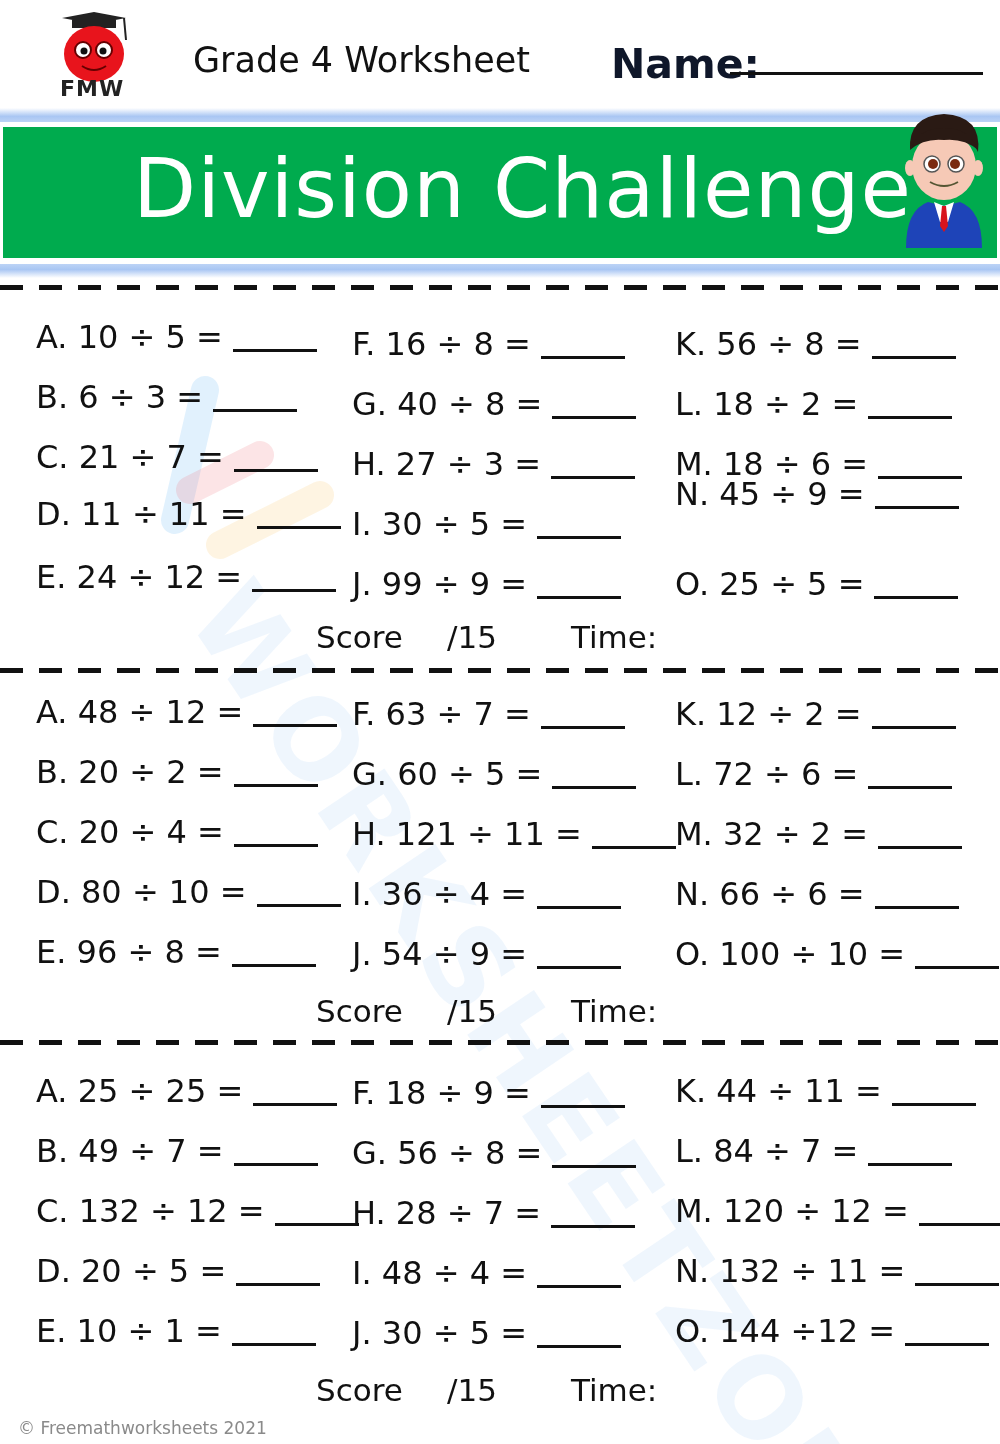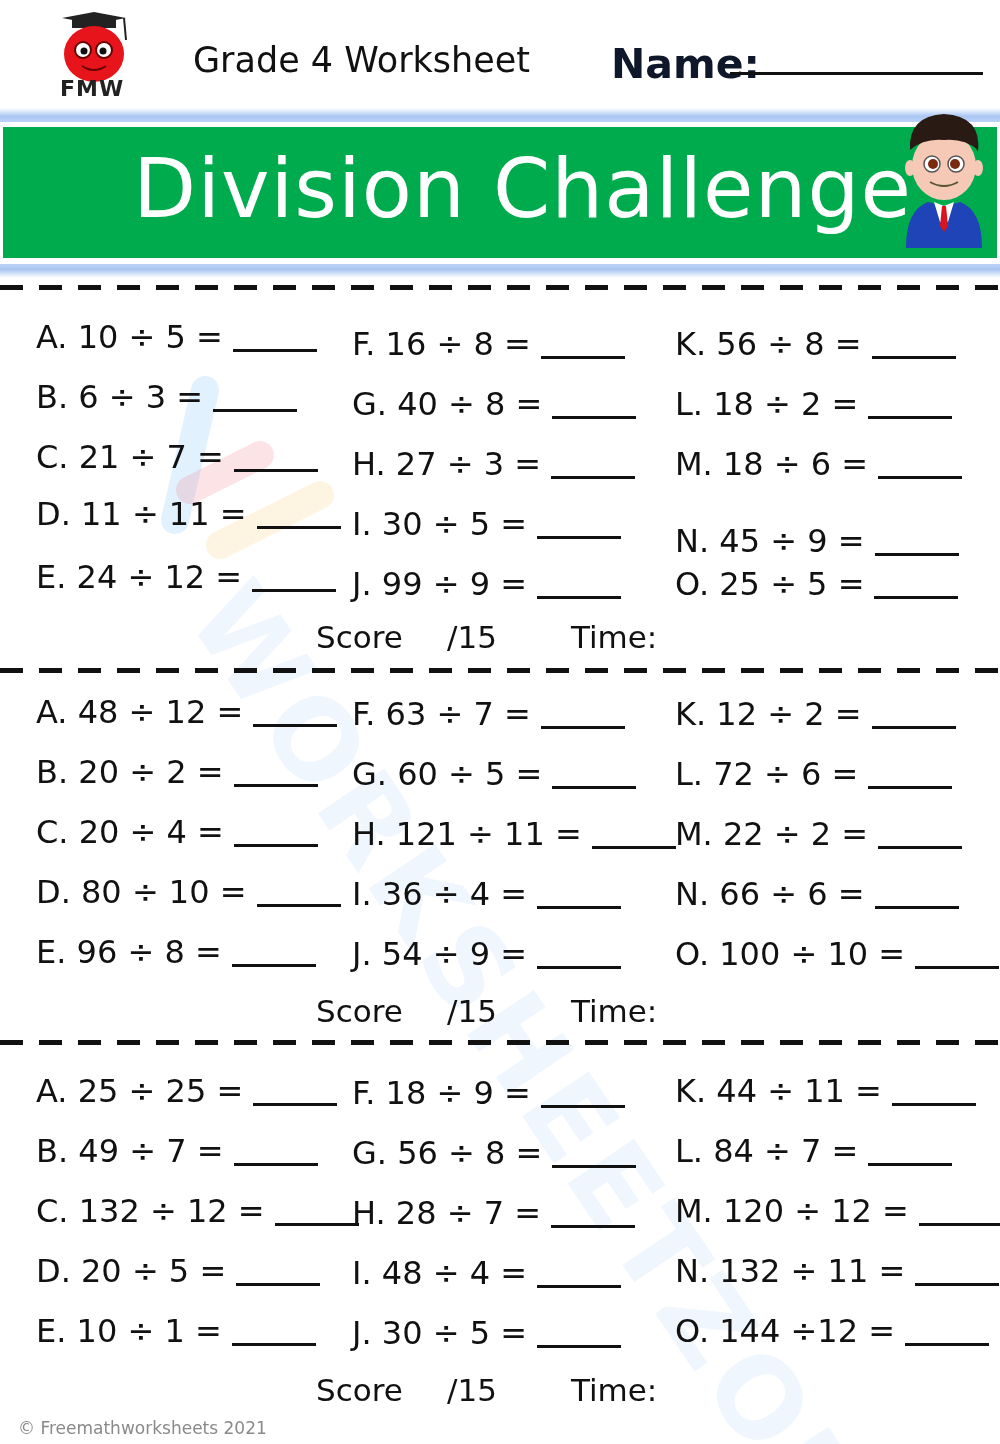--- a/index.html
+++ b/index.html
@@ -107,21 +107,21 @@
 
   <div class="problem" style="left:352px;top:325px"><span>F. 16 ÷ 8 =</span><span class="blank"></span></div>
   <div class="problem" style="left:352px;top:385px"><span>G. 40 ÷ 8 =</span><span class="blank"></span></div>
   <div class="problem" style="left:352px;top:445px"><span>H. 27 ÷ 3 =</span><span class="blank"></span></div>
   <div class="problem" style="left:352px;top:505px"><span>I. 30 ÷ 5  =</span><span class="blank"></span></div>
   <div class="problem" style="left:352px;top:565px"><span>J. 99 ÷ 9 =</span><span class="blank"></span></div>
 
   <div class="problem" style="left:675px;top:325px"><span>K. 56 ÷ 8 =</span><span class="blank"></span></div>
   <div class="problem" style="left:675px;top:385px"><span>L. 18 ÷ 2 =</span><span class="blank"></span></div>
   <div class="problem" style="left:675px;top:445px"><span>M. 18 ÷ 6 =</span><span class="blank"></span></div>
-  <div class="problem" style="left:675px;top:522px"><span>N. 45 ÷ 9 =</span><span class="blank"></span></div>
+  <div class="problem" style="left:675px;top:475px"><span>N. 45 ÷ 9 =</span><span class="blank"></span></div>
   <div class="problem" style="left:675px;top:565px"><span>O. 25 ÷ 5 =</span><span class="blank"></span></div>
 
   <div class="score-row" style="top:619px;left:0">
     <span class="score-label">Score</span>
     <span class="score-total">/15</span>
     <span class="time-label">Time:</span>
   </div>
 </div>
 
 <div class="section" style="top:0">
@@ -132,21 +132,21 @@
   <div class="problem" style="left:36px;top:933px"><span>E. 96 ÷ 8 =</span><span class="blank"></span></div>
 
   <div class="problem" style="left:352px;top:695px"><span>F. 63 ÷ 7 =</span><span class="blank"></span></div>
   <div class="problem" style="left:352px;top:755px"><span>G. 60 ÷ 5 =</span><span class="blank"></span></div>
   <div class="problem" style="left:352px;top:815px"><span>H. 121 ÷ 11 =</span><span class="blank"></span></div>
   <div class="problem" style="left:352px;top:875px"><span>I. 36 ÷ 4 =</span><span class="blank"></span></div>
   <div class="problem" style="left:352px;top:935px"><span>J. 54 ÷ 9 =</span><span class="blank"></span></div>
 
   <div class="problem" style="left:675px;top:695px"><span>K. 12 ÷ 2 =</span><span class="blank"></span></div>
   <div class="problem" style="left:675px;top:755px"><span>L. 72 ÷ 6 =</span><span class="blank"></span></div>
-  <div class="problem" style="left:675px;top:815px"><span>M. 22 ÷ 2  =</span><span class="blank"></span></div>
+  <div class="problem" style="left:675px;top:815px"><span>M. 32 ÷ 2  =</span><span class="blank"></span></div>
   <div class="problem" style="left:675px;top:875px"><span>N. 66 ÷ 6 =</span><span class="blank"></span></div>
   <div class="problem" style="left:675px;top:935px"><span>O. 100 ÷ 10 =</span><span class="blank"></span></div>
 
   <div class="score-row" style="top:993px;left:0">
     <span class="score-label">Score</span>
     <span class="score-total">/15</span>
     <span class="time-label">Time:</span>
   </div>
 </div>
 

